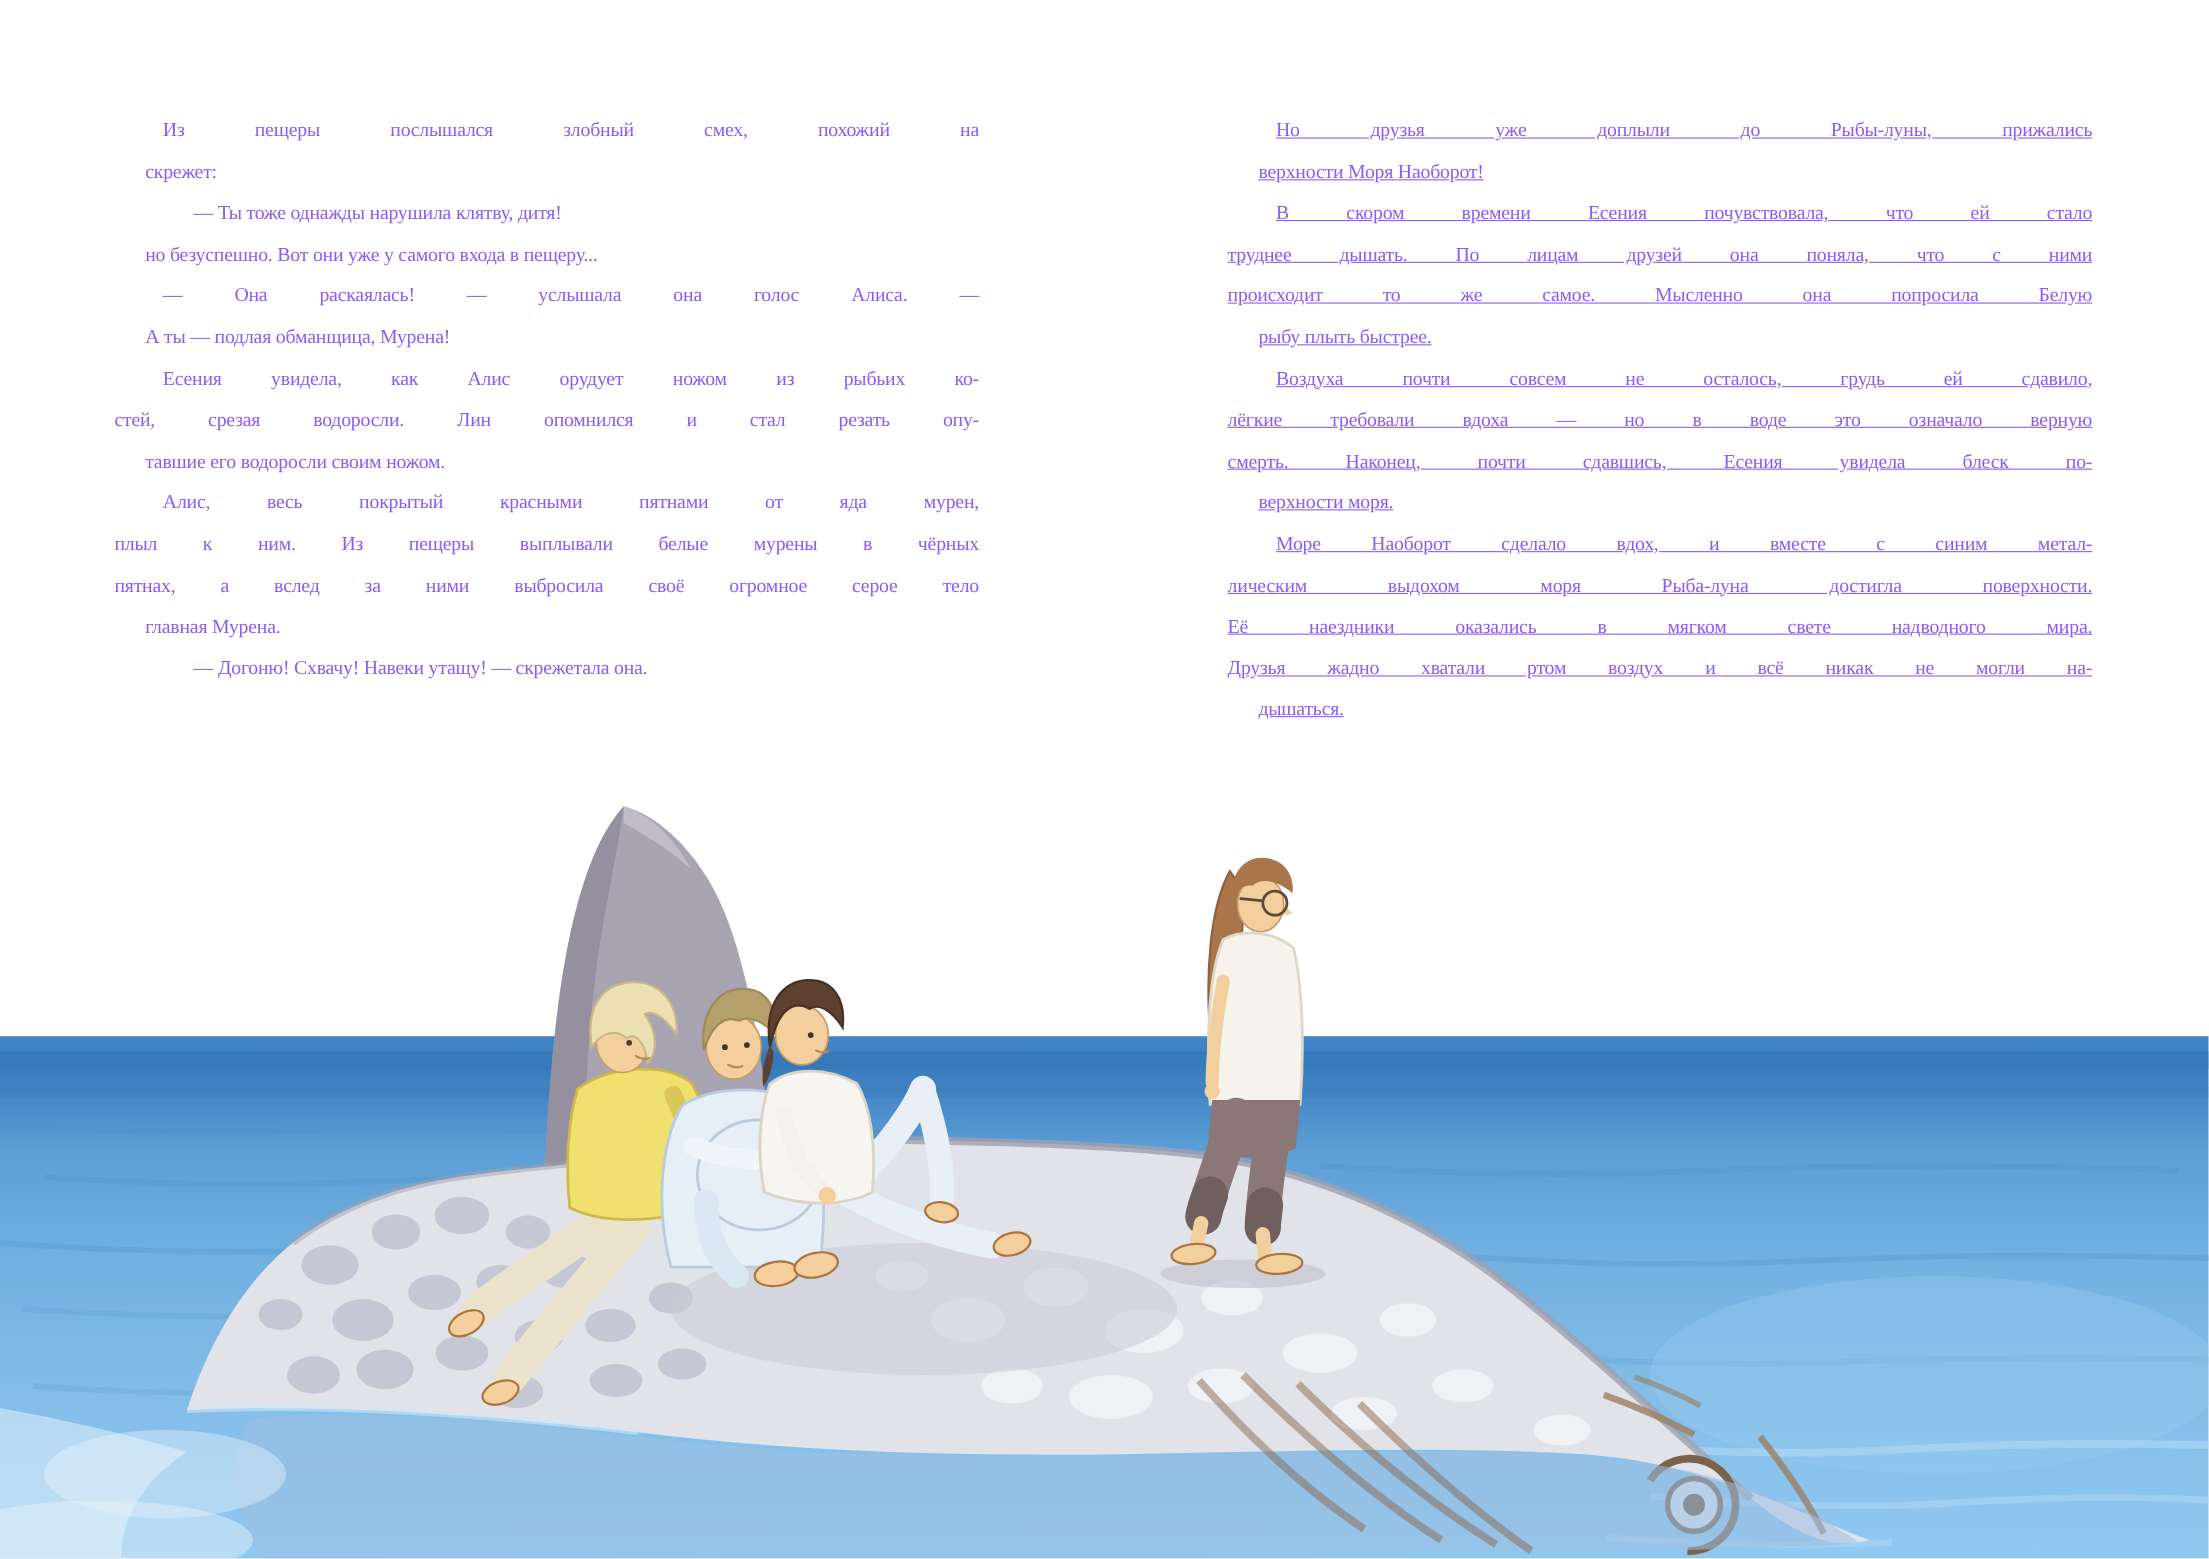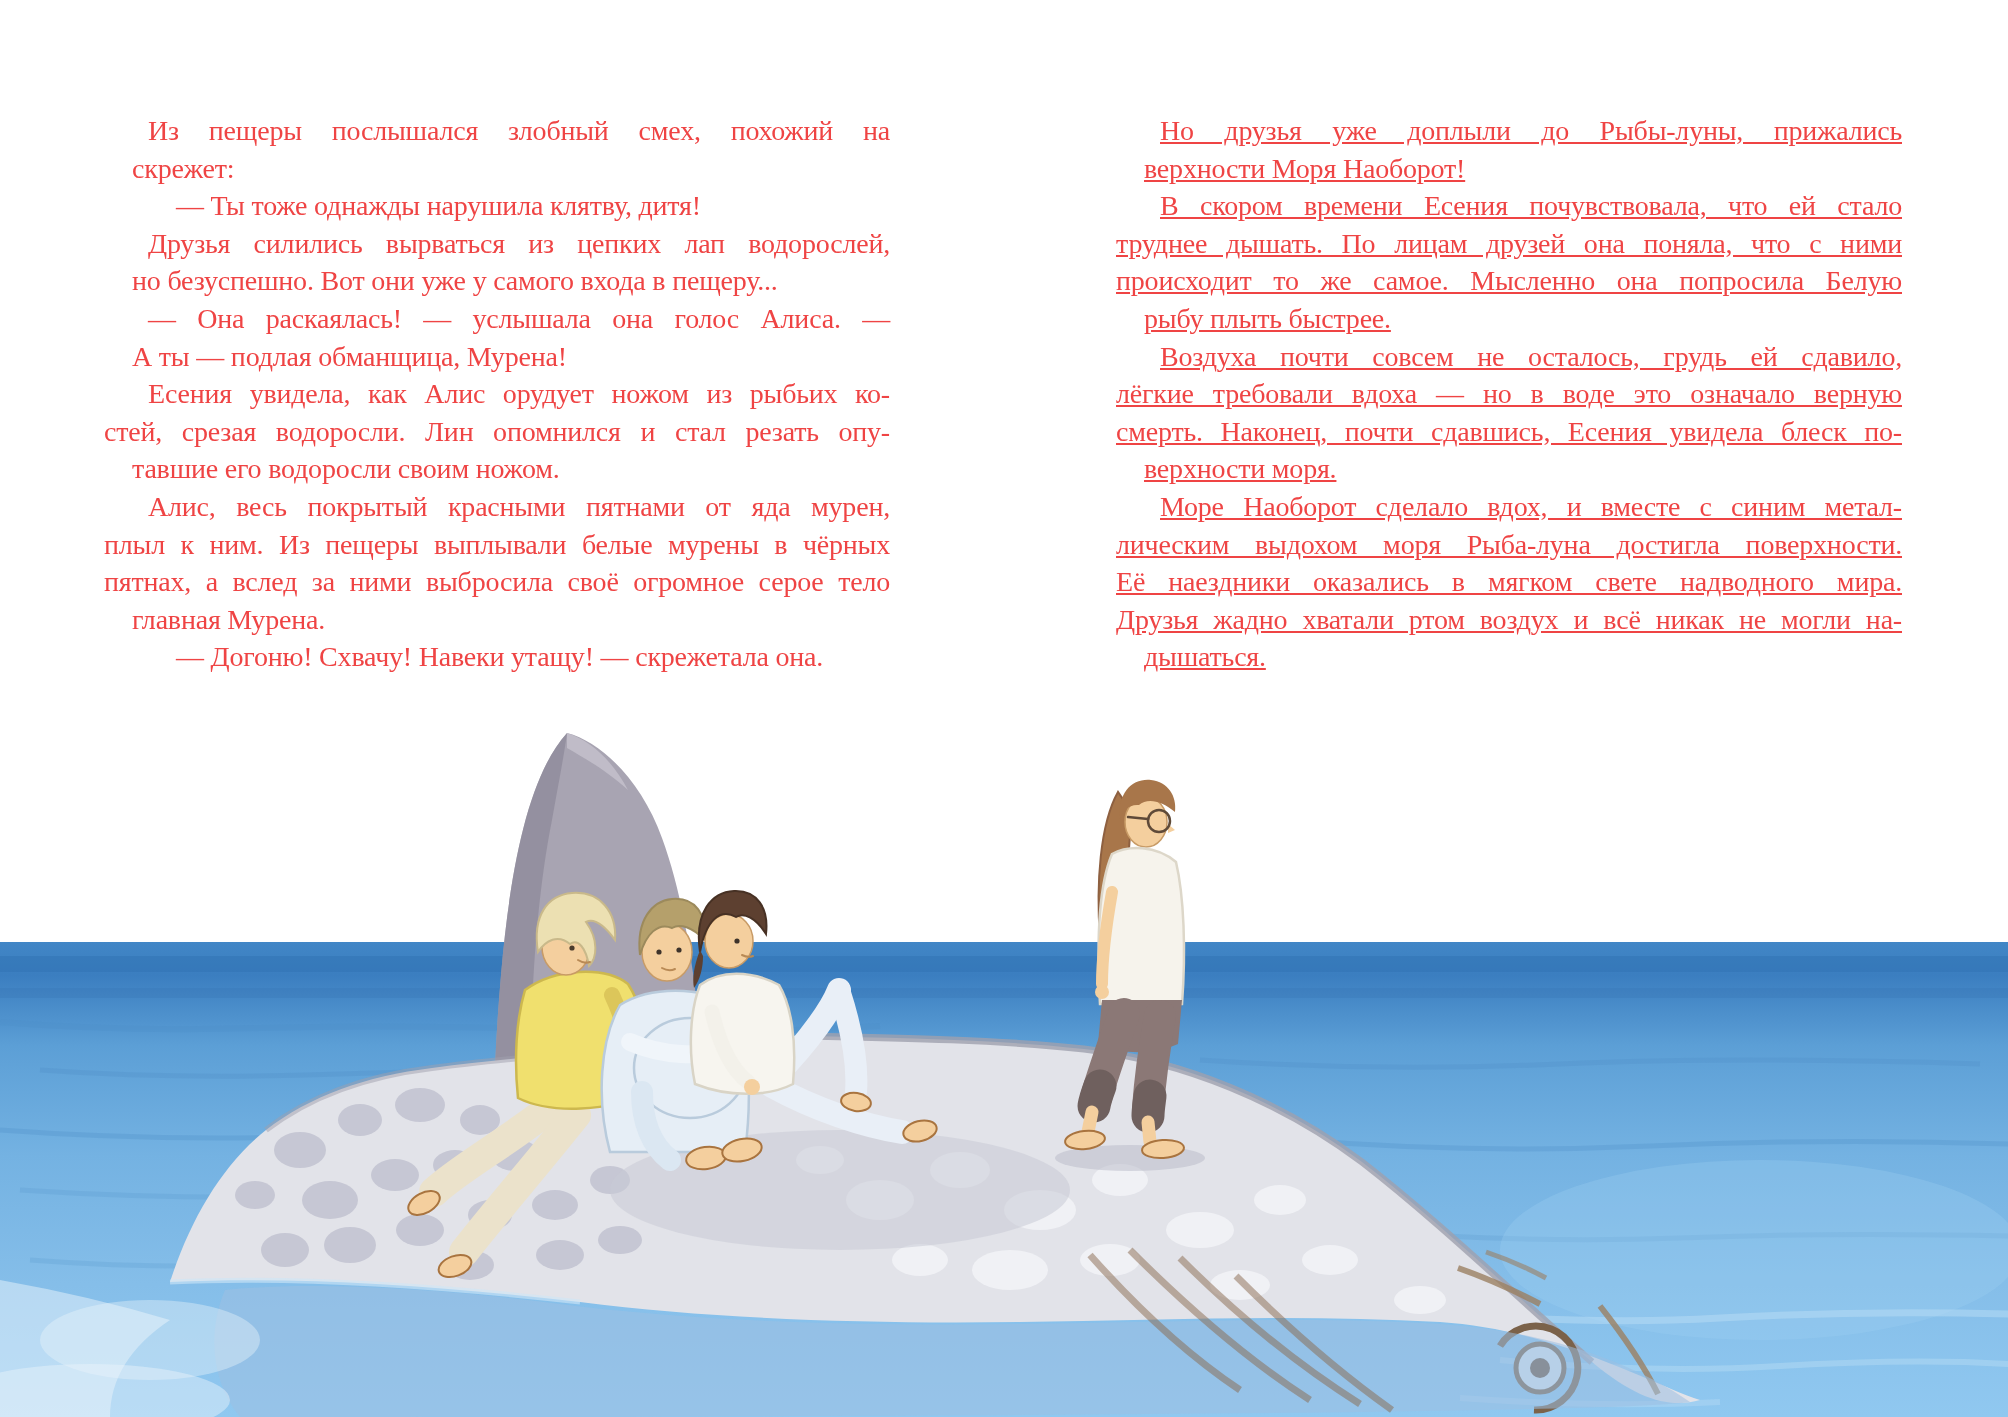--- a/index.html
+++ b/index.html
@@ -1,21 +1,21 @@
 <!DOCTYPE html>
 <html><head>
 <meta charset="utf-8">
 <style>
   html,body{margin:0;padding:0;}
   body{width:2008px;height:1417px;background:#ffffff;overflow:hidden;position:relative;
        font-family:"Liberation Serif","DejaVu Serif",serif;}
   .page{position:absolute;inset:0;background:#ffffff;}
   .illus{position:absolute;left:0;top:0;width:2008px;height:1417px;}
-  .col{position:absolute;top:112px;width:786px;color:#ef4444;
-       font-size:28px;line-height:37.6px;letter-spacing:-0.2px;}
+  .col{position:absolute;top:100px;width:786px;color:#8b5cf6;
+       font-size:18px;line-height:37.6px;letter-spacing:-0.2px;}
   #col-left{left:104px;}
   #col-right{left:1116px;text-decoration:underline;}
   .line{text-align:justify;text-align-last:justify;height:37.6px;}
   .line.end{text-align-last:left;margin-left:28px;}
   .line.indent{text-indent:44px;}
 </style>
 </head>
 <body>
 
 <div class="page">
@@ -195,21 +195,20 @@
       <ellipse cx="1130" cy="1158" rx="75" ry="13" fill="#b7bac8" opacity="0.5"></ellipse>
       <ellipse cx="1085" cy="1140" rx="20" ry="9" transform="rotate(-6 1085 1140)" stroke="#a9743f" stroke-width="2" fill="#f4cf9e"></ellipse>
       <ellipse cx="1163" cy="1149" rx="21" ry="9" transform="rotate(-4 1163 1149)" stroke="#a9743f" stroke-width="2" fill="#f4cf9e"></ellipse>
     </g>
   </svg>
 
   <div class="col" id="col-left">
       <div class="line indent">Из пещеры послышался злобный смех, похожий на</div>
       <div class="line end">скрежет:</div>
       <div class="line indent end">— Ты тоже однажды нарушила клятву, дитя!</div>
-      <div class="line indent">Друзья силились вырваться из цепких лап водорослей,</div>
       <div class="line end">но безуспешно. Вот они уже у самого входа в пещеру...</div>
       <div class="line indent">— Она раскаялась! — услышала она голос Алиса. —</div>
       <div class="line end">А ты — подлая обманщица, Мурена!</div>
       <div class="line indent">Есения увидела, как Алис орудует ножом из рыбьих ко-</div>
       <div class="line">стей, срезая водоросли. Лин опомнился и стал резать опу-</div>
       <div class="line end">тавшие его водоросли своим ножом.</div>
       <div class="line indent">Алис, весь покрытый красными пятнами от яда мурен,</div>
       <div class="line">плыл к ним. Из пещеры выплывали белые мурены в чёрных</div>
       <div class="line">пятнах, а вслед за ними выбросила своё огромное серое тело</div>
       <div class="line end">главная Мурена.</div>

